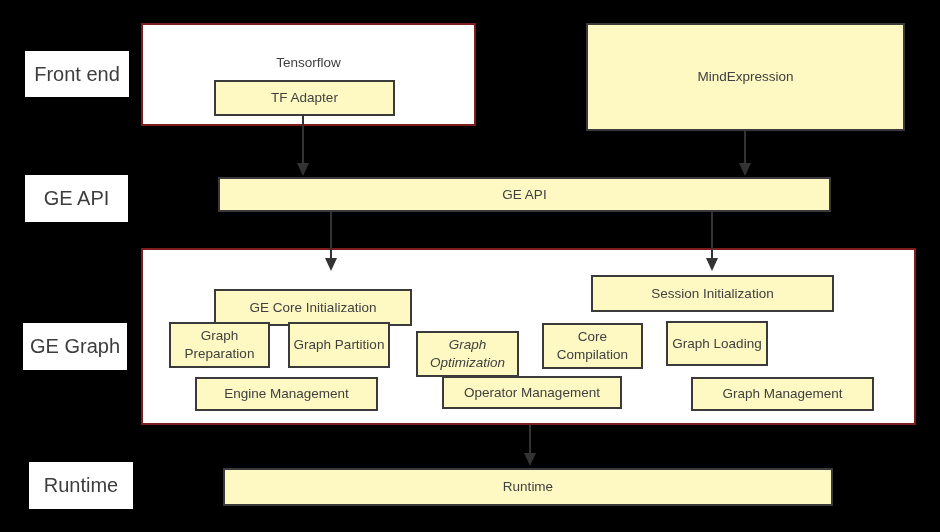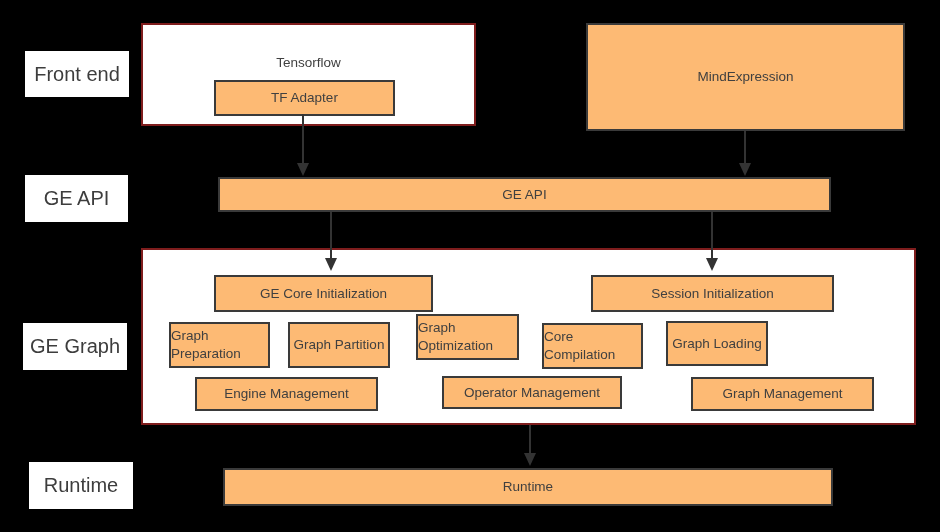--- a/index.html
+++ b/index.html
@@ -17,29 +17,29 @@
     background: #ffffff;
     color: #3d3d3d;
     font-size: 20px;
     display: flex;
     align-items: center;
     justify-content: center;
     text-align: center;
   }
   .box {
     position: absolute;
-    background: #fdba74;
+    background: #fef9c3;
     border: 2px solid #3a3a3a;
     box-sizing: border-box;
     color: #404040;
     font-size: 13.5px;
     display: flex;
     align-items: center;
     justify-content: center;
-    text-align: left;
+    text-align: center;
     line-height: 1.3;
   }
   .container-box {
     position: absolute;
     background: #ffffff;
     border: 2px solid #7f1d1d;
     box-sizing: border-box;
   }
   .container-title {
     position: absolute;
@@ -80,26 +80,26 @@
     <div class="container-title">Tensorflow</div>
     <div class="box" style="left:71px; top:55px; width:181px; height:36px;">TF Adapter</div>
   </div>
 
   <div class="box" style="left:586px; top:23px; width:319px; height:108px;">MindExpression</div>
 
   <div class="box" style="left:218px; top:177px; width:613px; height:35px;">GE API</div>
 
   <div class="container-box" style="left:141px; top:248px; width:775px; height:177px;">
 
-    <div class="box" style="left:71px; top:25px; width:219px; height:37px;">GE Core Initialization</div>
+    <div class="box" style="left:71px; top:39px; width:198px; height:37px;">GE Core Initialization</div>
     <div class="box" style="left:448px; top:25px; width:243px; height:37px;">Session Initialization</div>
 
     <div class="box" style="left:26px; top:72px; width:101px; height:46px;">Graph Preparation</div>
     <div class="box" style="left:145px; top:72px; width:102px; height:46px;">Graph Partition</div>
-    <div class="box" style="left:273px; top:64px; width:103px; height:46px;">Graph Optimization</div>
+    <div class="box" style="left:273px; top:81px; width:103px; height:46px;font-style:italic;">Graph Optimization</div>
     <div class="box" style="left:399px; top:73px; width:101px; height:46px;">Core Compilation</div>
     <div class="box" style="left:523px; top:71px; width:102px; height:45px;">Graph Loading</div>
 
     <div class="box" style="left:52px; top:127px; width:183px; height:34px;">Engine Management</div>
     <div class="box" style="left:299px; top:126px; width:180px; height:33px;">Operator Management</div>
     <div class="box" style="left:548px; top:127px; width:183px; height:34px;">Graph Management</div>
   </div>
 
   <div class="box" style="left:223px; top:468px; width:610px; height:38px;">Runtime</div>
 

